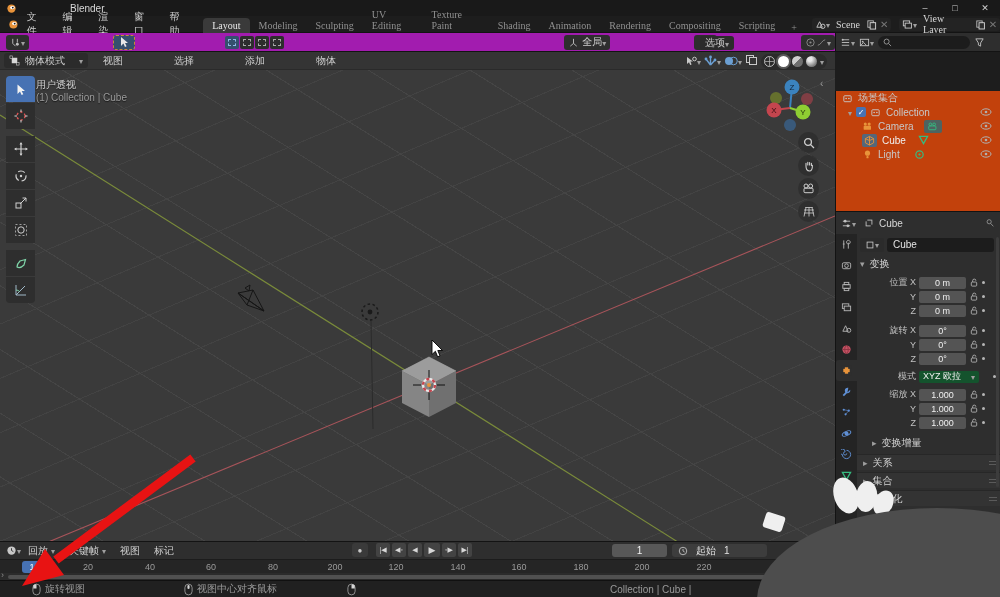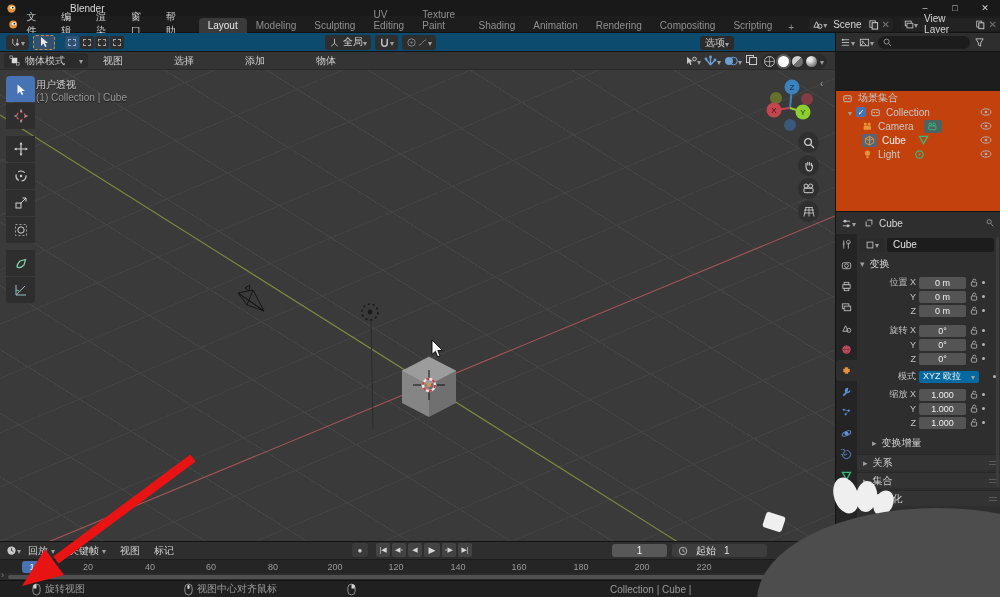--- a/index.html
+++ b/index.html
@@ -14,32 +14,32 @@
   .tri-r::before { content:"▸"; font-size:9px; color:#9f9f9f; margin-right:5px; }
   .tri-d::before { content:"▾"; font-size:9px; color:#9f9f9f; margin-right:5px; }
 
   
   .titlebar { left:0; top:0; width:1000px; height:16px; background:#191919; display:flex; align-items:center; }
   .titlebar .apptitle { color:#d8d8d8; font-size:10px; margin-left:5px;padding-left:48px; }
   .winbtn { width:30px; height:16px; display:flex; align-items:center; justify-content:center; color:#cfcfcf; font-size:9px; }
   .winctrls { position:absolute; right:0; top:0; display:flex; }
 
   
-  .menubar { left:0; top:16px; width:1000px; height:17px; background:#1d1d1d; display:flex; align-items:center; border-bottom:1px solid #131313; }
+  .menubar { left:0; top:16px; width:1000px; height:17px; background:#1d1d1d; display:flex; align-items:center; border-bottom:1px solid #131313;font-family:Liberation Serif, serif; }
   .menu-item { padding:0 8px; color:#cfcfcf; }
   .tabs { display:flex; align-items:flex-end; height:17px; margin-left:6px; }
   .tab { padding:2px 9px; color:#909090; border-radius:4px 4px 0 0; }
   .tab.active { background:#3a3a3a; color:#e8e8e8; }
   .tab-add { padding:0 7px; color:#909090; }
   .idblock { display:flex; align-items:center; background:#232323; border-radius:3px; height:13px; padding:0 3px; margin-left:8px; }
   .idblock .val { color:#d6d6d6; padding:0 6px; }
   .mini-ic { width:11px; height:11px; display:inline-block; }
 
   
-  .toolrow { left:0; top:33px; width:835px; height:19px; background:#0c4a6e; display:flex; align-items:center; border-bottom:1px solid #131313; }
+  .toolrow { left:0; top:33px; width:835px; height:19px; background:#a21caf; display:flex; align-items:center; border-bottom:1px solid #131313;justify-content:space-between; }
   .tool-btn { height:15px; background:#2e2e2e; border-radius:3px; display:flex; align-items:center; padding:0 4px; margin-left:4px; }
   .tool-btn.active-tool { border:1px dashed #c98a39; background:#35506e; }
   .selmode { width:14px; height:13px; background:#2d2d2d; border-radius:2px; margin-right:1px; display:flex; align-items:center; justify-content:center; }
   .selmode.on { background:#34506e; }
   .sq-glyph { width:8px; height:7px; border:1px dashed #a8a8a8; }
   .sq-glyph.blue { border-color:#8fb7e8; }
   .options-btn { position:absolute; left:700px; top:36px; height:14px; display:flex; align-items:center; padding:0 5px; background:#2b2b2b; border-radius:3px; }
 
   
   .outliner-hdr { left:835px; top:33px; width:165px; height:19px; background:#2e2e2e; border-bottom:1px solid #131313; border-left:1px solid #131313; display:flex; align-items:center; }
@@ -58,21 +58,21 @@
   .ptab { width:21px; height:21px; display:flex; align-items:center; justify-content:center; }
   .ptab.active { background:#2e2e2e; border-radius:3px 0 0 3px; }
   .props-hdr { position:absolute; left:0; top:0; width:165px; height:22px; display:flex; align-items:center; padding-left:5px; }
   .crumb { display:flex; align-items:center; margin-left:8px; color:#d8d8d8; }
   .name-row { position:absolute; left:24px; top:25px; width:138px; height:15px; display:flex; align-items:center; }
   .name-field { background:#1c1c1c; border-radius:3px; height:14px; flex:1; margin-left:3px; margin-right:4px; display:flex; align-items:center; padding-left:6px; color:#e3e3e3; }
   .sec-hdr { position:absolute; left:24px; width:138px; height:14px; display:flex; align-items:center; color:#d2d2d2; }
   .trow { position:absolute; left:24px; width:141px; height:13px; display:flex; align-items:center; }
   .trow .lbl { width:56px; text-align:right; color:#c2c2c2; font-size:9px; }
   .trow .valbox { width:47px; height:12px; background:#545454; border-radius:2px; margin-left:3px; display:flex; align-items:center; justify-content:center; color:#f0f0f0; font-size:9px; }
-  .trow .valbox.wide { width:60px; justify-content:space-between; padding:0 4px; background:#0369a1; }
+  .trow .valbox.wide { width:60px; justify-content:space-between; padding:0 4px; background:#14532d; }
   .adot { width:3px; height:3px; border-radius:50%; background:#b5b5b5; margin-left:4px; }
   .cpanel { position:absolute; left:21px; width:144px; height:16px; display:flex; align-items:center; background:#333333; border-top:1px solid #272727; color:#d2d2d2; padding-left:6px; }
   .drag-h { position:absolute; right:4px; width:8px; }
   .drag-h i { display:block; height:1px; background:#5a5a5a; margin:2px 0; }
 
   
   .viewport { left:0; top:52px; width:835px; height:489px; background:#3a3a3a;
     background-image:
       repeating-linear-gradient(32deg, rgba(70,70,70,.9) 0 1px, transparent 1px 54px),
       repeating-linear-gradient(157deg, rgba(68,68,68,.85) 0 1px, transparent 1px 50px);

